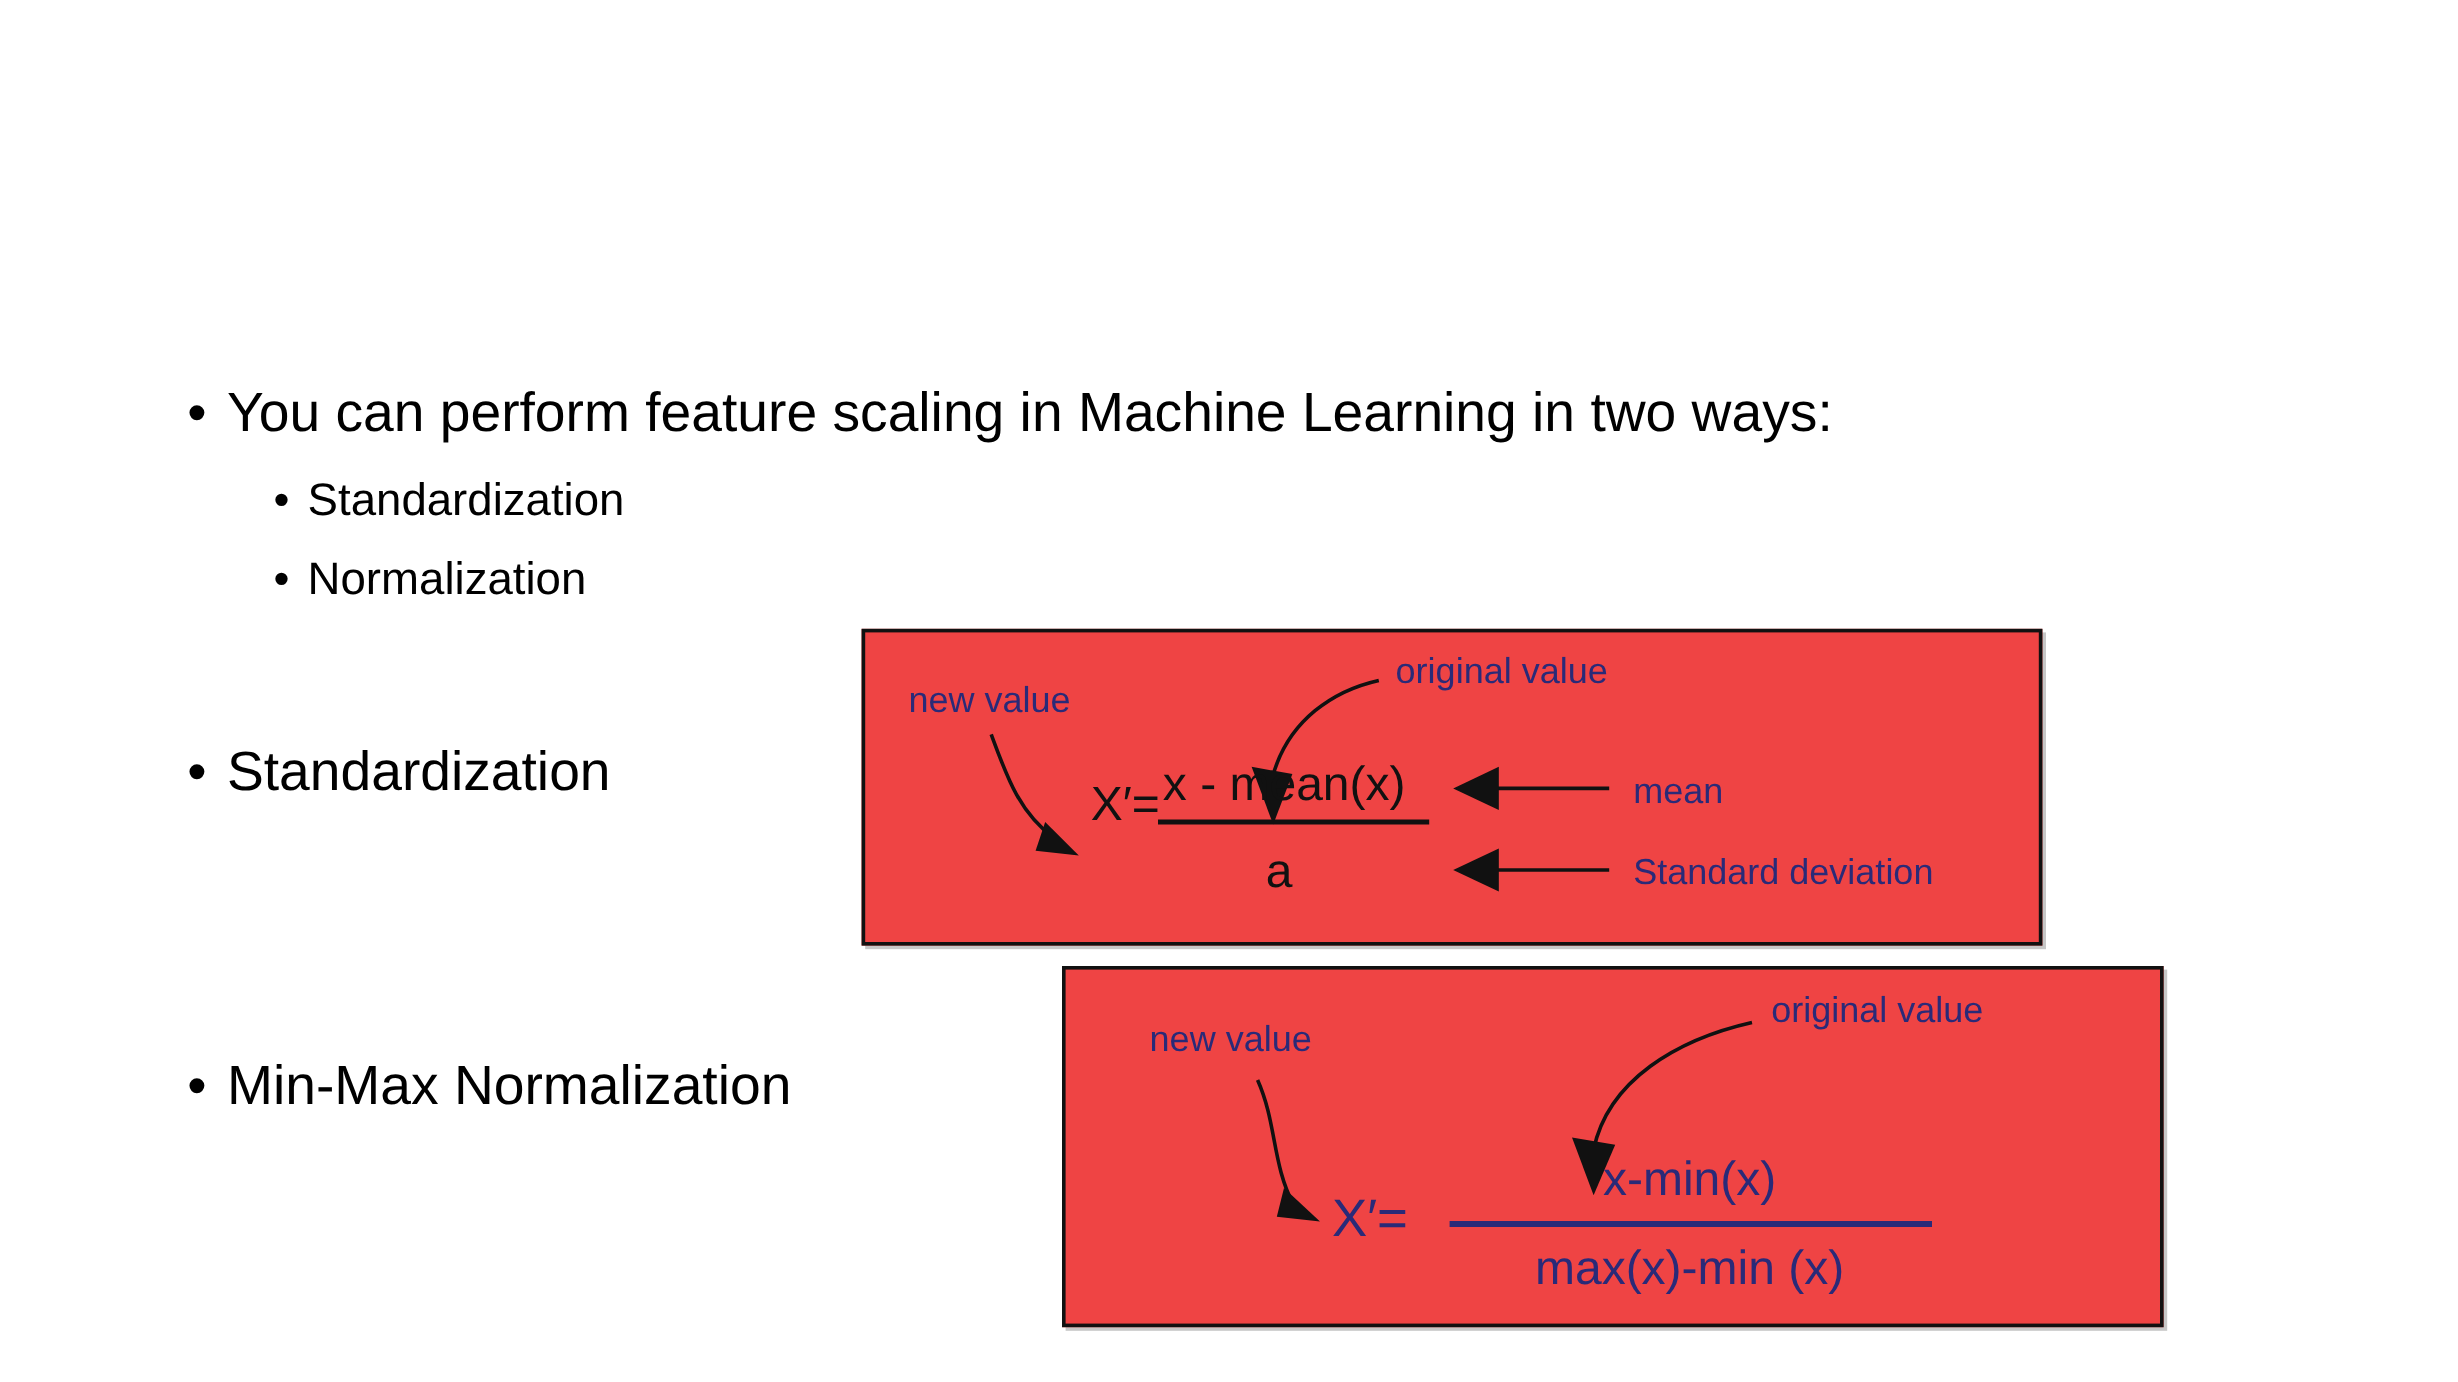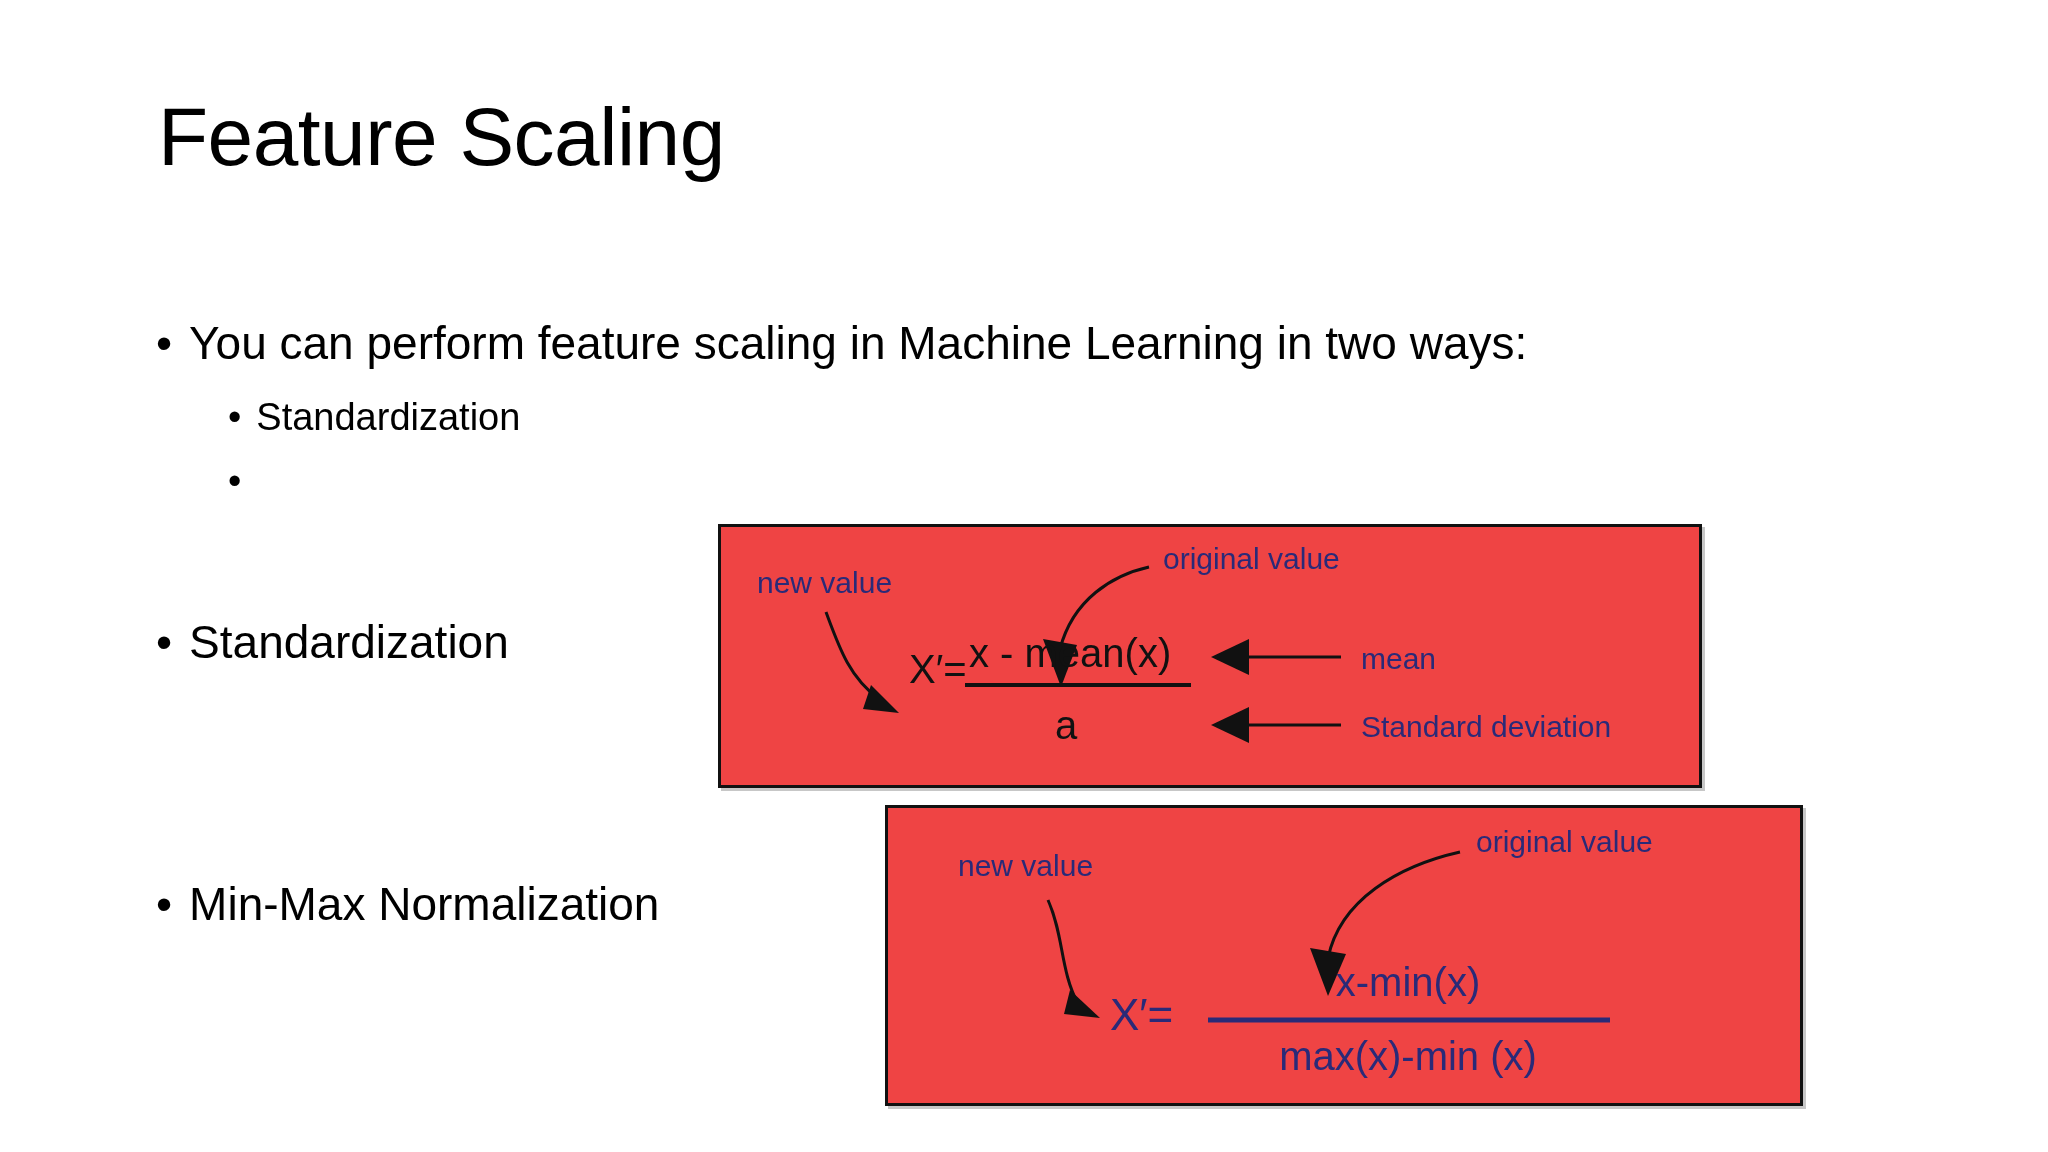--- a/index.html
+++ b/index.html
@@ -120,34 +120,34 @@
   }
   .fill-dark { fill: #111111; }
   .fracbar-black { stroke: #111111; stroke-width: 4; }
   .fracbar-blue  { stroke: #2a2a78; stroke-width: 5; }
 </style>
 </head>
 <body>
 
 <div class="slide">
 
-  <div class="slide-title">Feature Scaling</div>
 
   <div class="bullet level1" id="bullet-intro">
     <span class="dot">•</span>
     <span class="btext">You can perform feature scaling in Machine Learning in two ways:</span>
   </div>
 
   <div class="bullet level2" id="bullet-std-sub">
     <span class="dot">•</span>
     <span class="btext">Standardization</span>
   </div>
 
   <div class="bullet level2" id="bullet-nrm-sub">
     <span class="dot">•</span>
+    <span class="btext">Normalization</span>
   </div>
 
   <div class="bullet level1" id="bullet-standardization">
     <span class="dot">•</span>
     <span class="btext">Standardization</span>
   </div>
 
   <div class="bullet level1" id="bullet-minmax">
     <span class="dot">•</span>
     <span class="btext">Min-Max Normalization</span>

